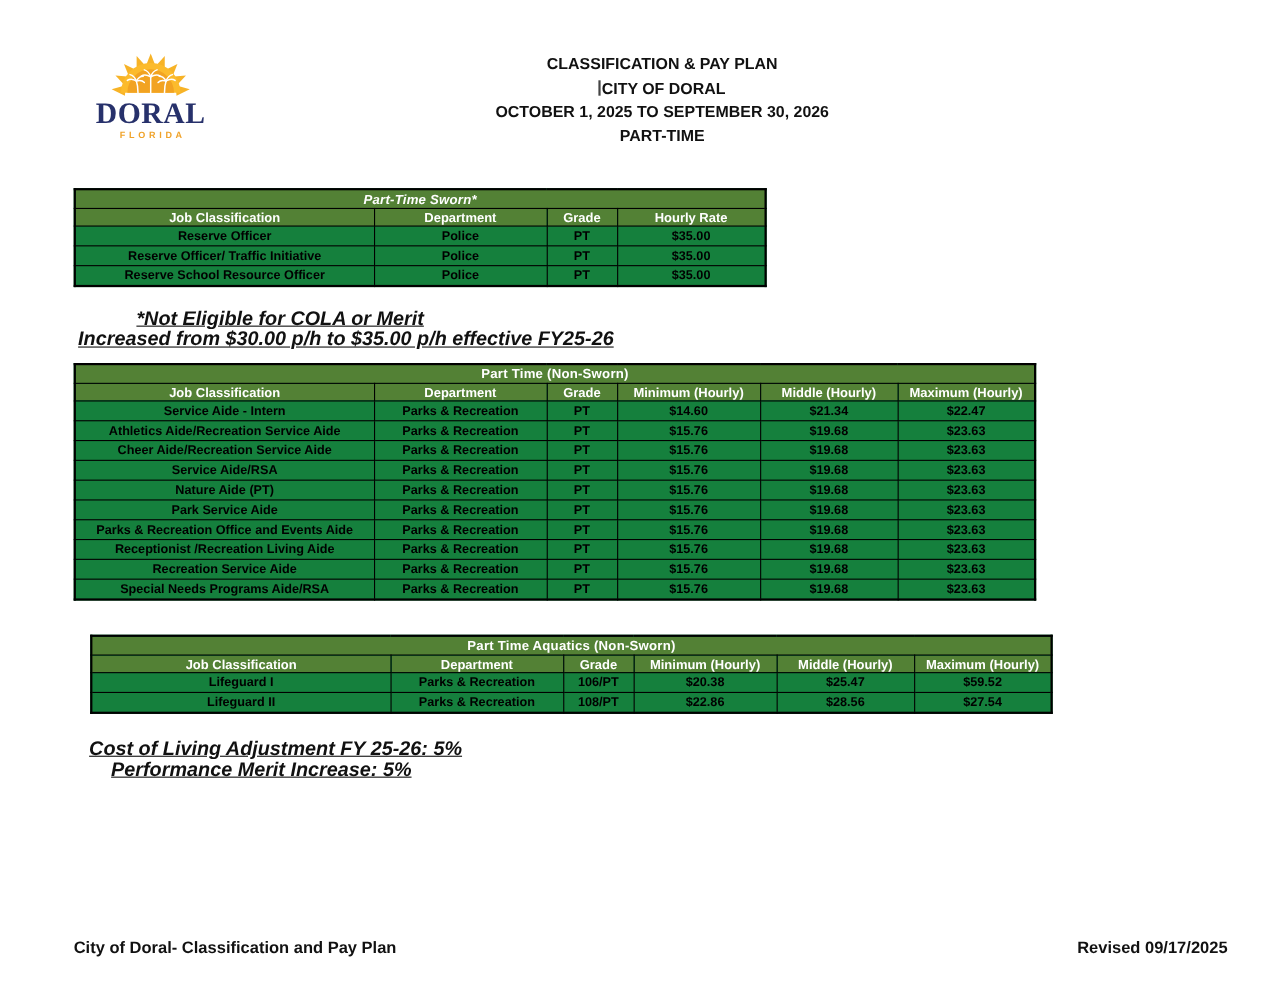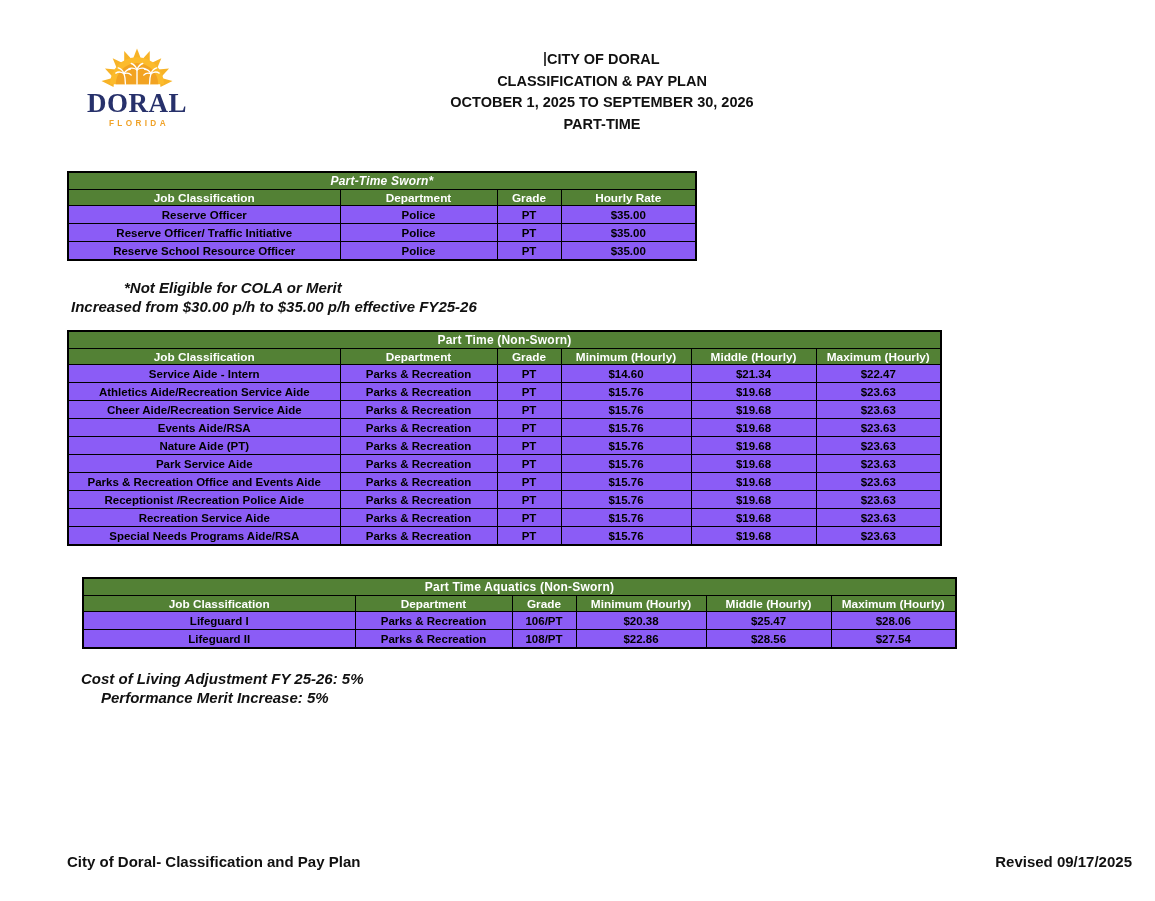--- a/index.html
+++ b/index.html
@@ -20,21 +20,21 @@
     color:#111;
   }
   .cursor{
     display:inline-block;width:1.5px;height:14px;background:#444;
     vertical-align:-2px;margin-right:1px;
   }
 
   
   .paytable{
     position:absolute;border-collapse:collapse;table-layout:fixed;
-    border:2px solid #000;background:#8b5cf6;
+    border:2px solid #000;background:#15803d;
   }
   .paytable th,.paytable td{
     border:1px solid #000;font-weight:bold;text-align:center;
     vertical-align:middle;padding:0 2px;white-space:nowrap;overflow:hidden;
   }
   .paytable td{font-size:11.5px;height:17px;color:#000;}
   .title-row th{
     background:var(--header-green,#538135);color:#fff;
     font-size:12px;height:16px;letter-spacing:.2px;
   }
@@ -43,34 +43,34 @@
     background:var(--header-green,#538135);color:#fff;
     font-size:11.8px;height:15px;
   }
   .t1{left:67px;top:171px;}
   .t2{left:67px;top:330px;}
   .t3{left:82px;top:577px;}
 
   
   .note{
     position:absolute;font-weight:bold;font-style:italic;
-    font-size:15px;color:#111;white-space:nowrap;
+    font-size:18px;color:#111;white-space:nowrap;text-decoration:underline;
   }
   .n1{left:124px;top:279px;}
   .n2{left:71px;top:298px;}
   .n3{left:81px;top:670px;text-align:right;}
   .n4{left:101px;top:689px;}
 
   
   .footer-text{
     position:absolute;top:853px;font-size:15px;font-weight:bold;color:#111;
     white-space:nowrap;
   }
   .footer-left{left:67px;}
-  .footer-right{right:23px;}
+  .footer-right{right:39px;}
 </style>
 </head>
 <body>
 
 <div class="page">
 
   <svg class="logo" width="106" height="88" viewBox="0 0 110 88" aria-hidden="true">
     <g fill="var(--gold,#F7B327)">
       <polygon points="55,1 50,14 60,14"></polygon>
       <polygon points="55,1 50,14 60,14" transform="rotate(21 55 38)"></polygon>
@@ -101,22 +101,22 @@
       <path d="M69.5,27 q5,-3 8.5,-0.5"></path>
       <path d="M69.5,27 q2,-5 6,-6"></path>
       <path d="M69.5,27 q-2.5,-4.5 -6.5,-4.5"></path>
       <path d="M69.5,27 q-5,-1.5 -7.5,1.5"></path>
     </g>
     <text x="55" y="67" text-anchor="middle" font-family="'Liberation Serif',serif" font-size="28" font-weight="bold" fill="var(--navy,#27316B)" letter-spacing="0.5">DORAL</text>
     <text x="57" y="81" text-anchor="middle" font-family="'Liberation Sans',sans-serif" font-size="8.5" font-weight="bold" fill="var(--gold-dark,#F0A32A)" letter-spacing="3.5">FLORIDA</text>
   </svg>
 
   <div class="title-block">
+    <div>CLASSIFICATION &amp; PAY PLAN</div>
     <div><span class="cursor"></span><span>CITY OF DORAL</span></div>
-    <div>CLASSIFICATION &amp; PAY PLAN</div>
     <div>OCTOBER 1, 2025 TO SEPTEMBER 30, 2026</div>
     <div>PART-TIME</div>
   </div>
 
   <table class="paytable t1">
     <colgroup>
       <col style="width:272px">
         <col style="width:157px">
         <col style="width:64px">
         <col style="width:135px">
@@ -198,21 +198,21 @@
         </tr>
         <tr>
           <td>Cheer Aide/Recreation Service Aide</td>
           <td>Parks &amp; Recreation</td>
           <td>PT</td>
           <td>$15.76</td>
           <td>$19.68</td>
           <td>$23.63</td>
         </tr>
         <tr>
-          <td>Events Aide/RSA</td>
+          <td>Service Aide/RSA</td>
           <td>Parks &amp; Recreation</td>
           <td>PT</td>
           <td>$15.76</td>
           <td>$19.68</td>
           <td>$23.63</td>
         </tr>
         <tr>
           <td>Nature Aide (PT)</td>
           <td>Parks &amp; Recreation</td>
           <td>PT</td>
@@ -230,21 +230,21 @@
         </tr>
         <tr>
           <td>Parks &amp; Recreation Office and Events Aide</td>
           <td>Parks &amp; Recreation</td>
           <td>PT</td>
           <td>$15.76</td>
           <td>$19.68</td>
           <td>$23.63</td>
         </tr>
         <tr>
-          <td>Receptionist /Recreation Police Aide</td>
+          <td>Receptionist /Recreation Living Aide</td>
           <td>Parks &amp; Recreation</td>
           <td>PT</td>
           <td>$15.76</td>
           <td>$19.68</td>
           <td>$23.63</td>
         </tr>
         <tr>
           <td>Recreation Service Aide</td>
           <td>Parks &amp; Recreation</td>
           <td>PT</td>
@@ -285,21 +285,21 @@
           <th>Maximum (Hourly)</th>
         </tr>
     </thead>
     <tbody>
         <tr>
           <td>Lifeguard I</td>
           <td>Parks &amp; Recreation</td>
           <td>106/PT</td>
           <td>$20.38</td>
           <td>$25.47</td>
-          <td>$28.06</td>
+          <td>$59.52</td>
         </tr>
         <tr>
           <td>Lifeguard II</td>
           <td>Parks &amp; Recreation</td>
           <td>108/PT</td>
           <td>$22.86</td>
           <td>$28.56</td>
           <td>$27.54</td>
         </tr>
       </tbody>

